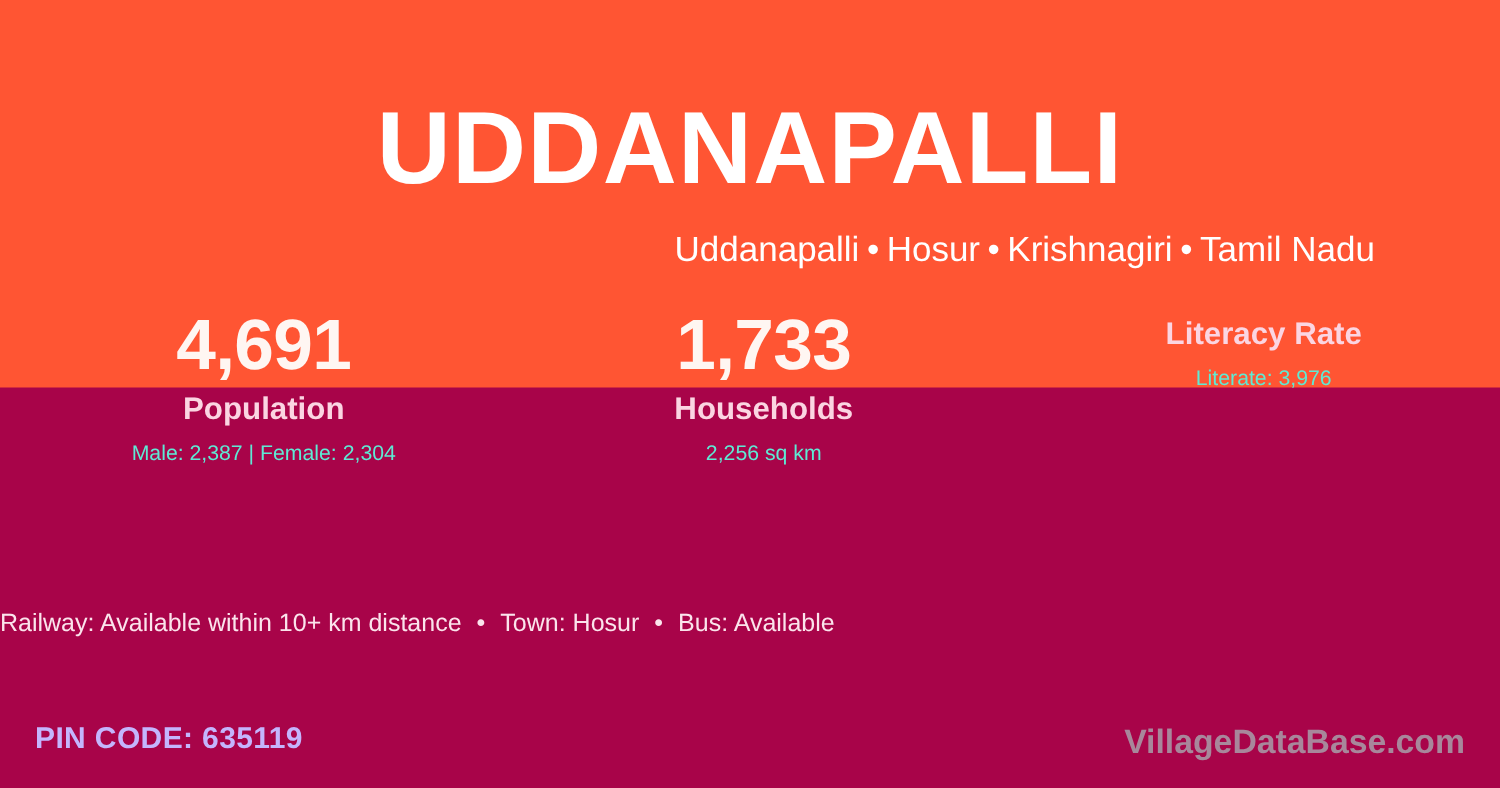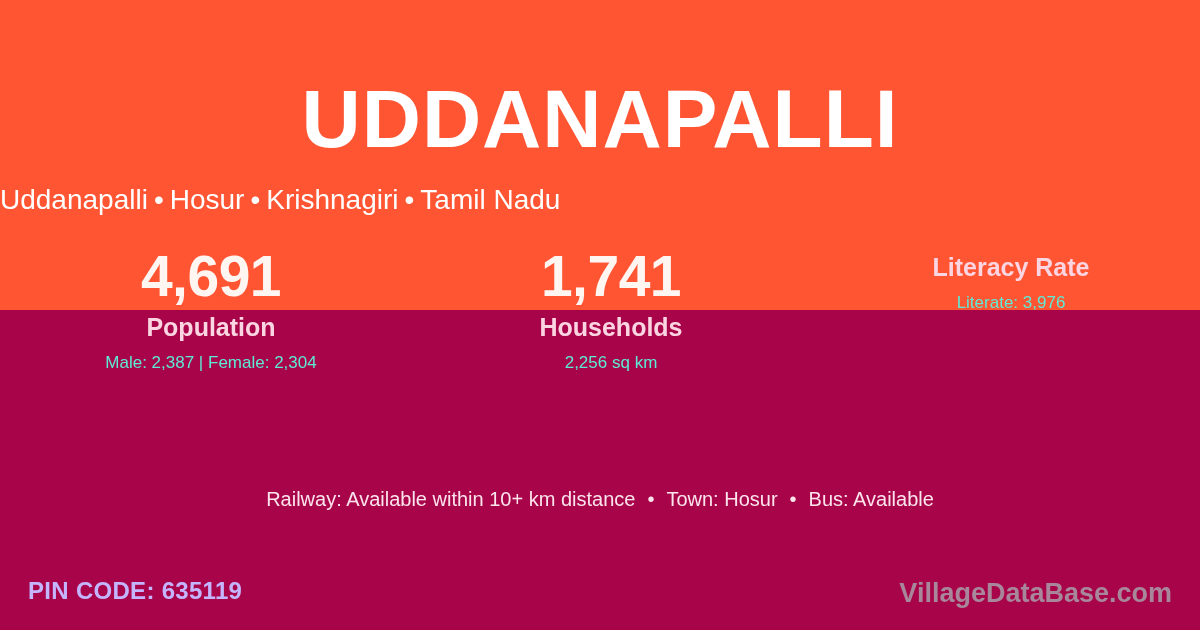--- a/index.html
+++ b/index.html
@@ -38,21 +38,21 @@
     letter-spacing: 1px;
     line-height: 1;
     white-space: nowrap;
   }
 
   #breadcrumb {
     position: absolute;
     left: 0;
     top: 182px;
     width: 1100px;
-    text-align: left;
+    text-align: right;
     color: #FFFFFF;
     font-size: 28px;
     font-weight: normal;
     line-height: 1.25;
     white-space: nowrap;
   }
   #breadcrumb .sep {
     padding: 0 6px;
   }
 
@@ -93,21 +93,21 @@
     margin-top: 10px;
     white-space: nowrap;
   }
 
   
   #amenities {
     position: absolute;
     left: 0;
     top: 486px;
     width: 1200px;
-    text-align: center;
+    text-align: left;
     color: #FBE4EC;
     font-size: 20px;
     font-weight: normal;
     line-height: 26px;
     white-space: nowrap;
   }
   #amenities .sep {
     padding: 0 12px;
     color: #FBE4EC;
   }
@@ -144,21 +144,21 @@
 
 <div id="breadcrumb"><span>Uddanapalli</span><span class="sep">•</span><span>Hosur</span><span class="sep">•</span><span>Krishnagiri</span><span class="sep">•</span><span>Tamil Nadu</span></div>
 
 <div id="stats-row">
     <div class="stat-cell">
       <div class="stat-value">4,691</div>
       <div class="stat-label">Population</div>
       <div class="stat-detail">Male: 2,387 | Female: 2,304</div>
     </div>
     <div class="stat-cell">
-      <div class="stat-value">1,741</div>
+      <div class="stat-value">1,733</div>
       <div class="stat-label">Households</div>
       <div class="stat-detail">2,256 sq km</div>
     </div>
     <div class="stat-cell">
       <div class="stat-label">Literacy Rate</div>
       <div class="stat-detail">Literate: 3,976</div>
     </div>
   </div>
 
 <div id="amenities"><span>Railway: Available within 10+ km distance</span><span class="sep">•</span><span>Town: Hosur</span><span class="sep">•</span><span>Bus: Available</span></div>

